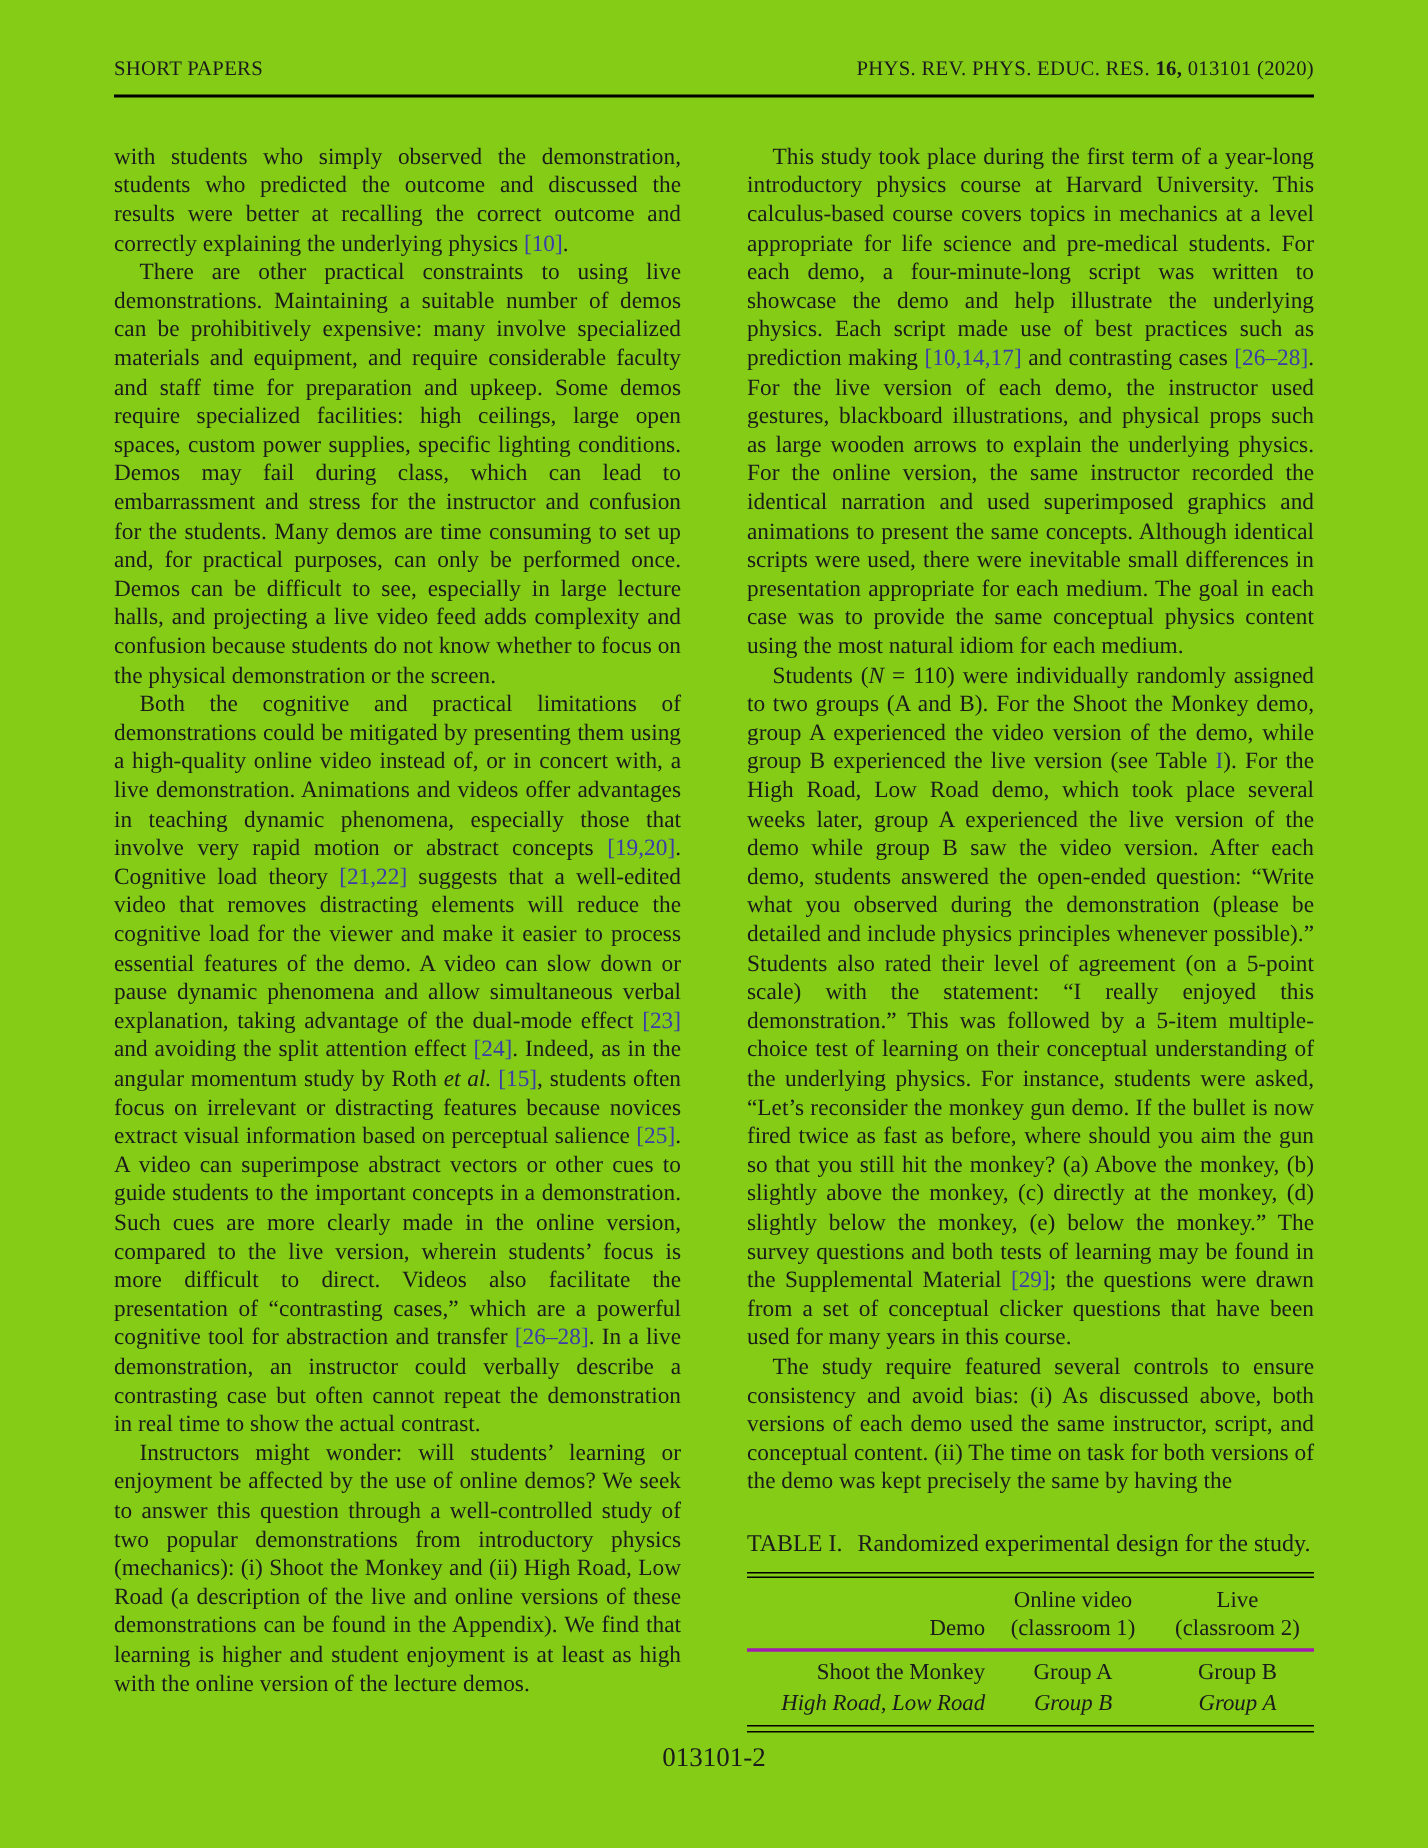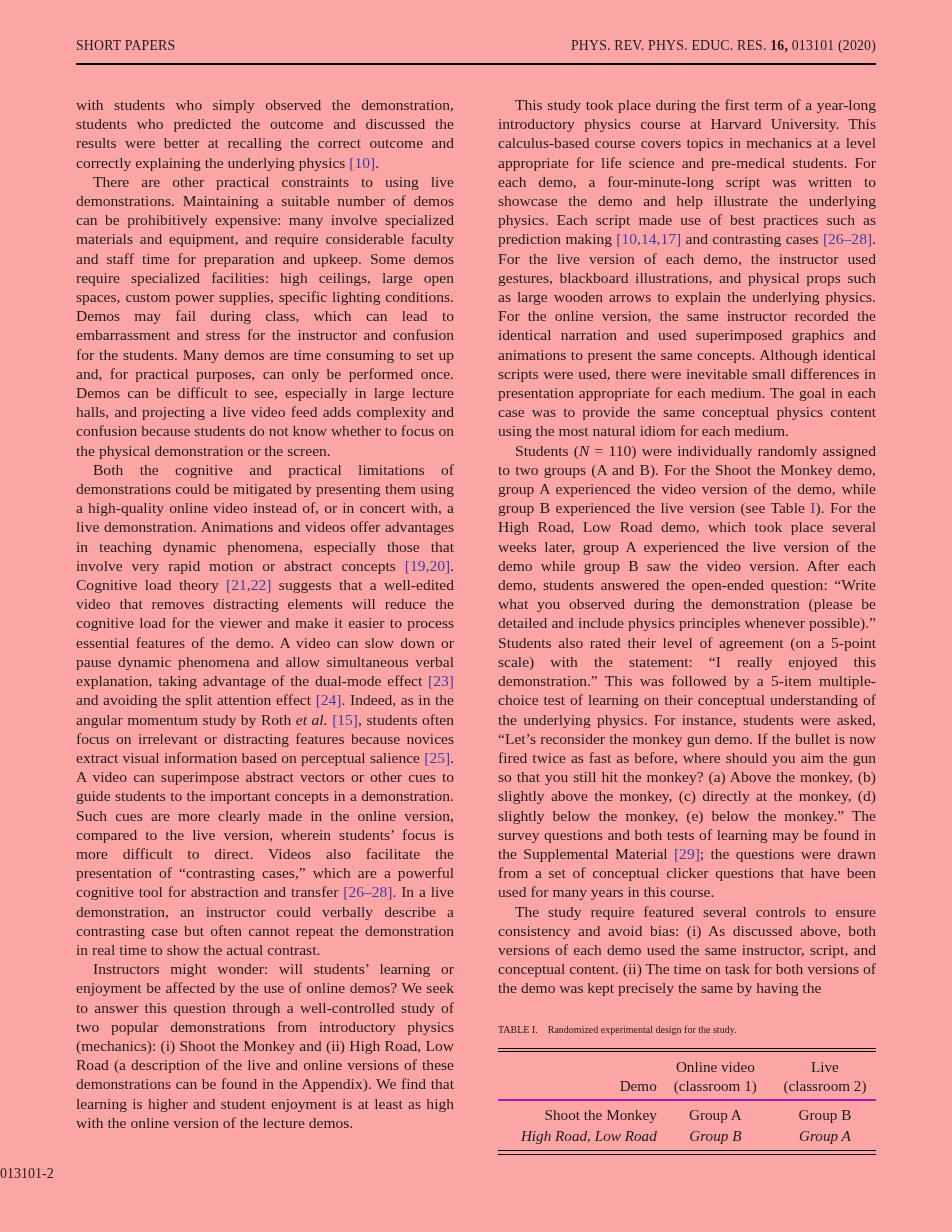--- a/index.html
+++ b/index.html
@@ -3,21 +3,21 @@
 <meta charset="utf-8">
 <style>
   :root{
     --ink:#1b1b1b;
     --link:#3c3caa;
   }
   html,body{margin:0;padding:0;background:#ffffff;}
   .page{
     position:relative;
     width:952px;height:1232px;
-    background:#fca5a5;
+    background:#84cc16;
     box-sizing:border-box;
     padding:38px 76px 0 76px;
     font-family:"Liberation Serif","DejaVu Serif",serif;
     color:var(--ink);
     overflow:hidden;
   }
   .running-header{
     display:flex;justify-content:space-between;align-items:baseline;
     font-size:13.8px;letter-spacing:.2px;
     padding-bottom:9px;
@@ -38,21 +38,21 @@
   p.para.ind{text-indent:17px;}
   .cite{color:var(--link);}
   .it{font-style:italic;}
   .section-heading{
     font-size:15.55px;font-weight:bold;
     text-align:center;margin:0 0 13px 0;
   }
   
   .table-block{margin-top:22px;}
   .table-caption{
-    font-size:10px;line-height:19px;margin-bottom:9px;text-align:left;
+    font-size:16px;line-height:19px;margin-bottom:9px;text-align:left;
   }
   .tc-label{margin-right:10px;}
   .rule-double{
     height:2.5px;
     border-top:1px solid #000;
     border-bottom:1px solid #000;
   }
   table.ptable{
     width:100%;border-collapse:collapse;
     font-size:15.2px;line-height:18.5px;
@@ -65,21 +65,21 @@
   table.ptable th.c, table.ptable td.c{text-align:center;}
   table.ptable th.l, table.ptable td.l{text-align:right;}
   table.ptable td{padding:1px 0;}
   table.ptable tbody tr:first-child td{padding-top:5px;}
   table.ptable tbody tr:last-child td{padding-bottom:5px;font-style:italic;}
   .col-demo{width:42%;}
   .col-video{width:31%;}
   .col-live{width:27%;}
   .footer{
     position:absolute;left:0;right:0;bottom:50px;
-    text-align:left;font-size:14px;
+    text-align:center;font-size:18px;
   }
 </style>
 </head>
 <body>
 
 <div class="page">
 
   <div class="running-header">
     <span class="rh-left">SHORT PAPERS</span>
     <span class="rh-right"><span>PHYS. REV. PHYS. EDUC. RES. </span><b>16,</b><span> 013101 (2020)</span></span>

